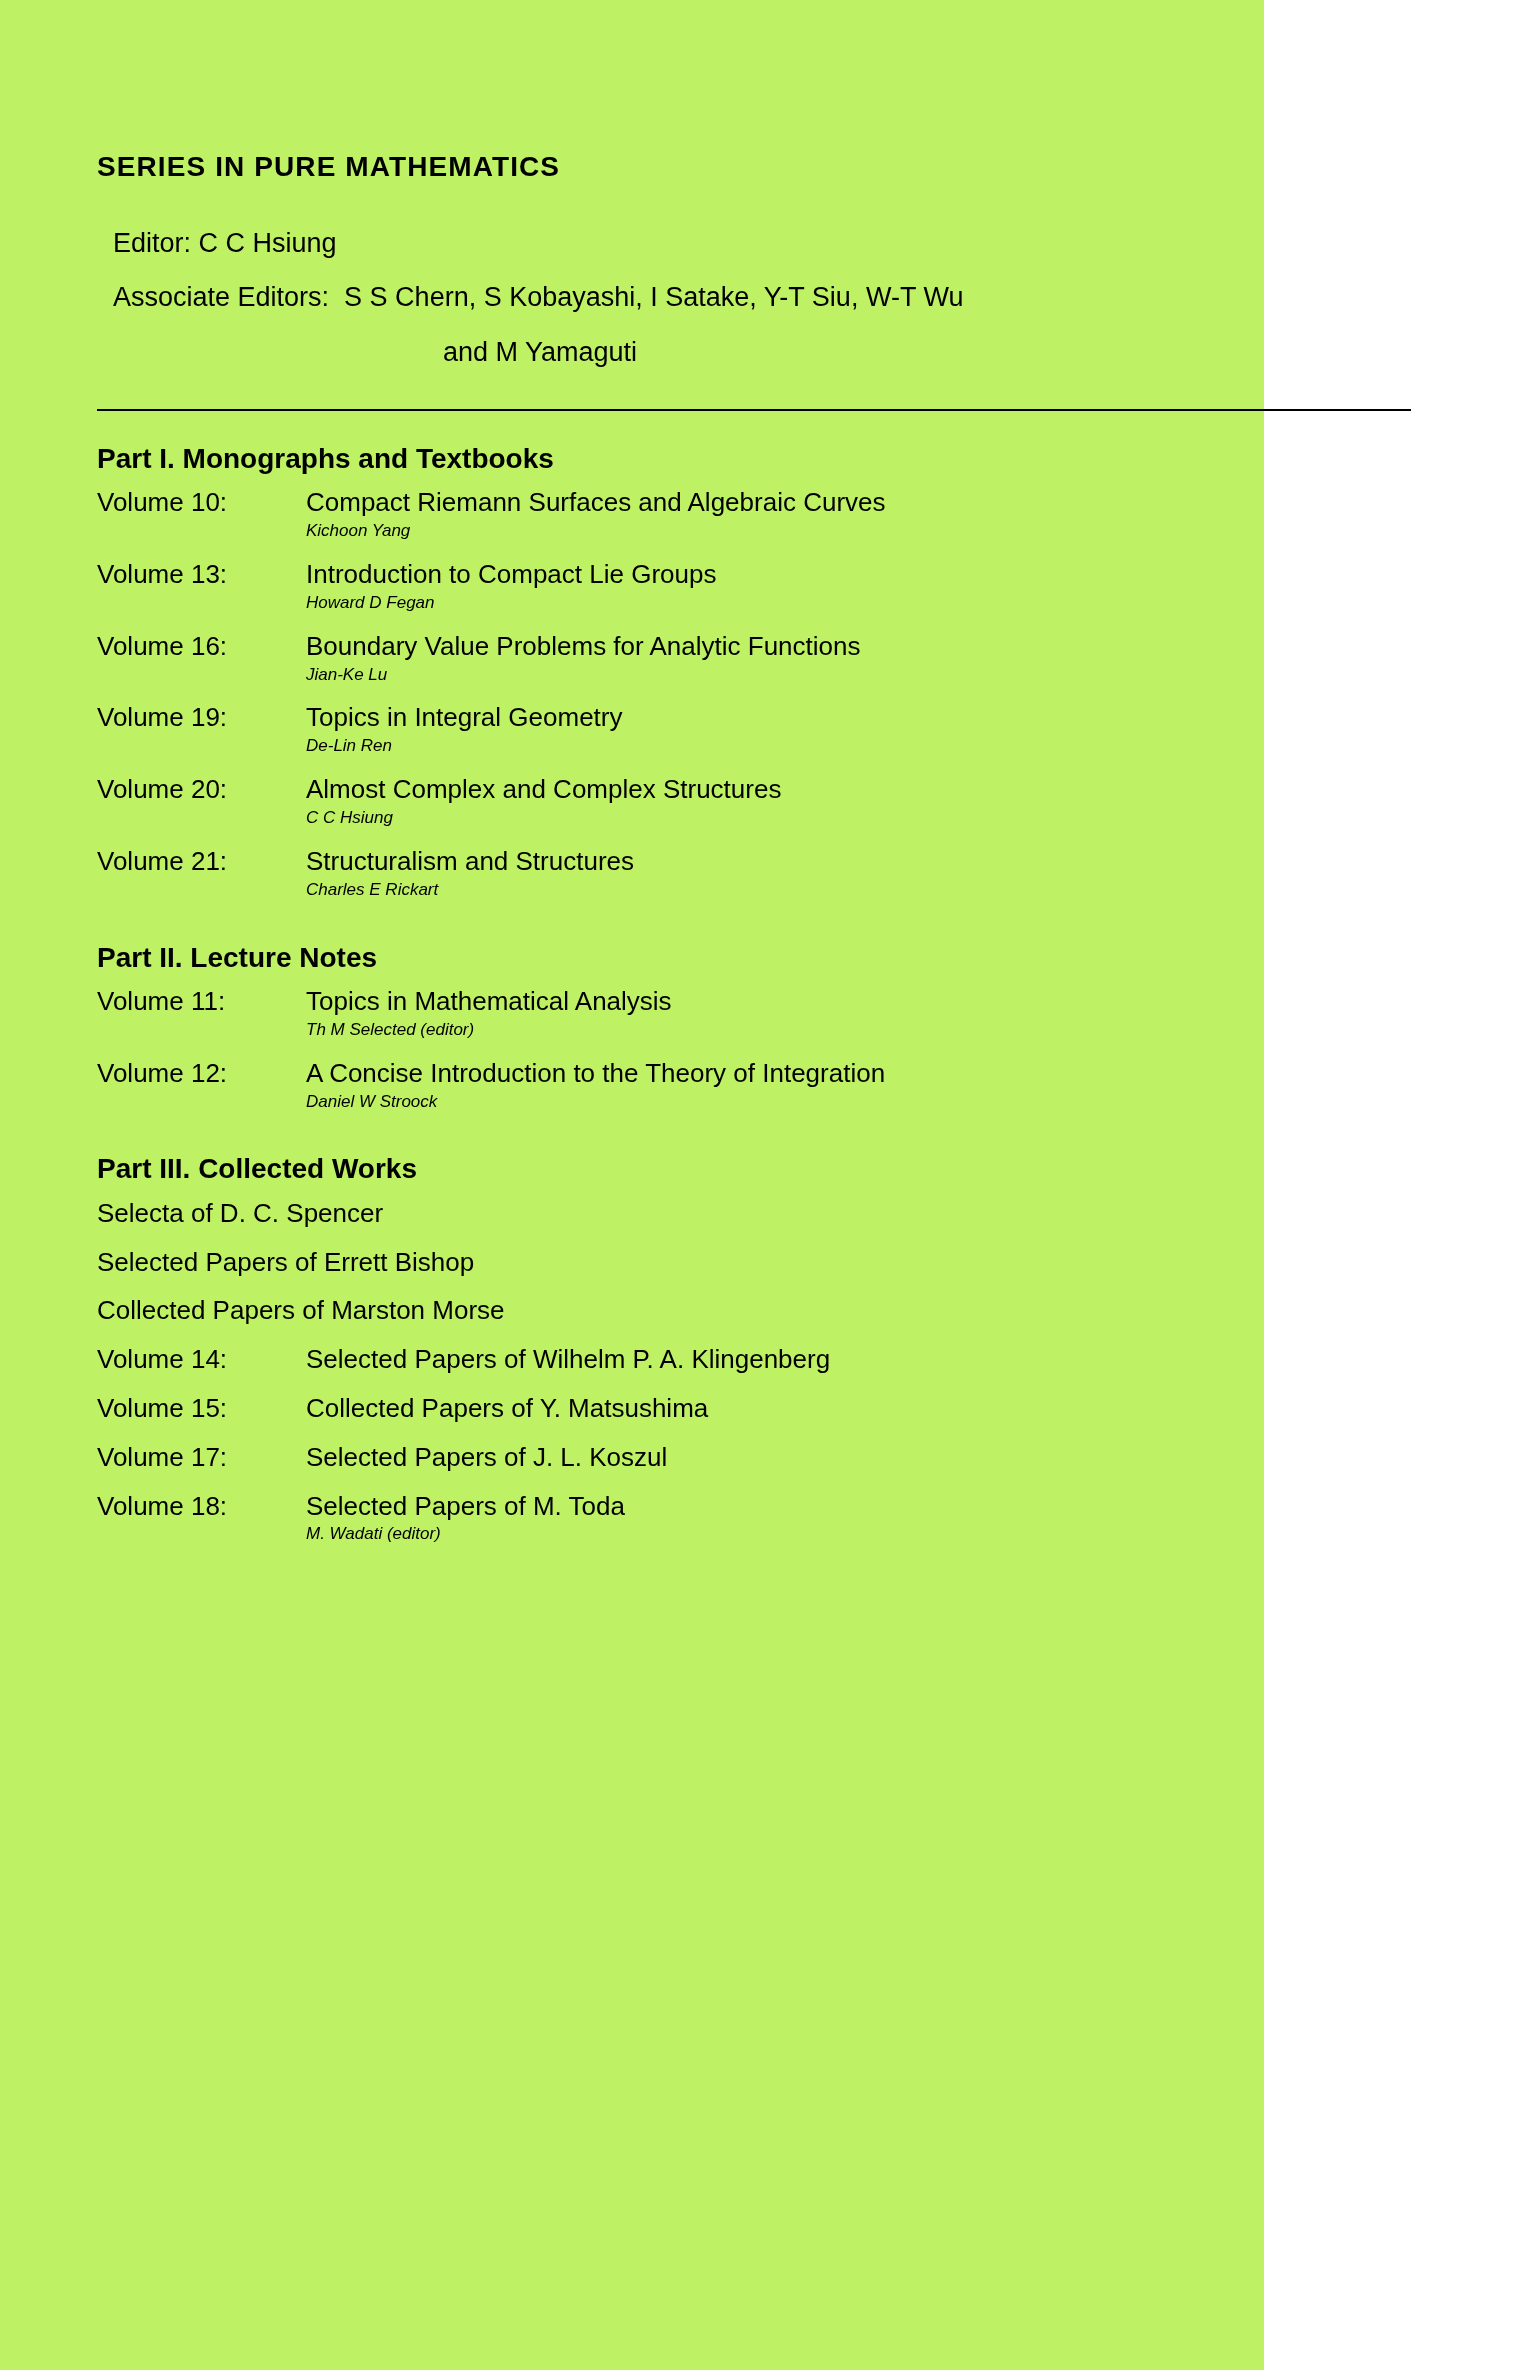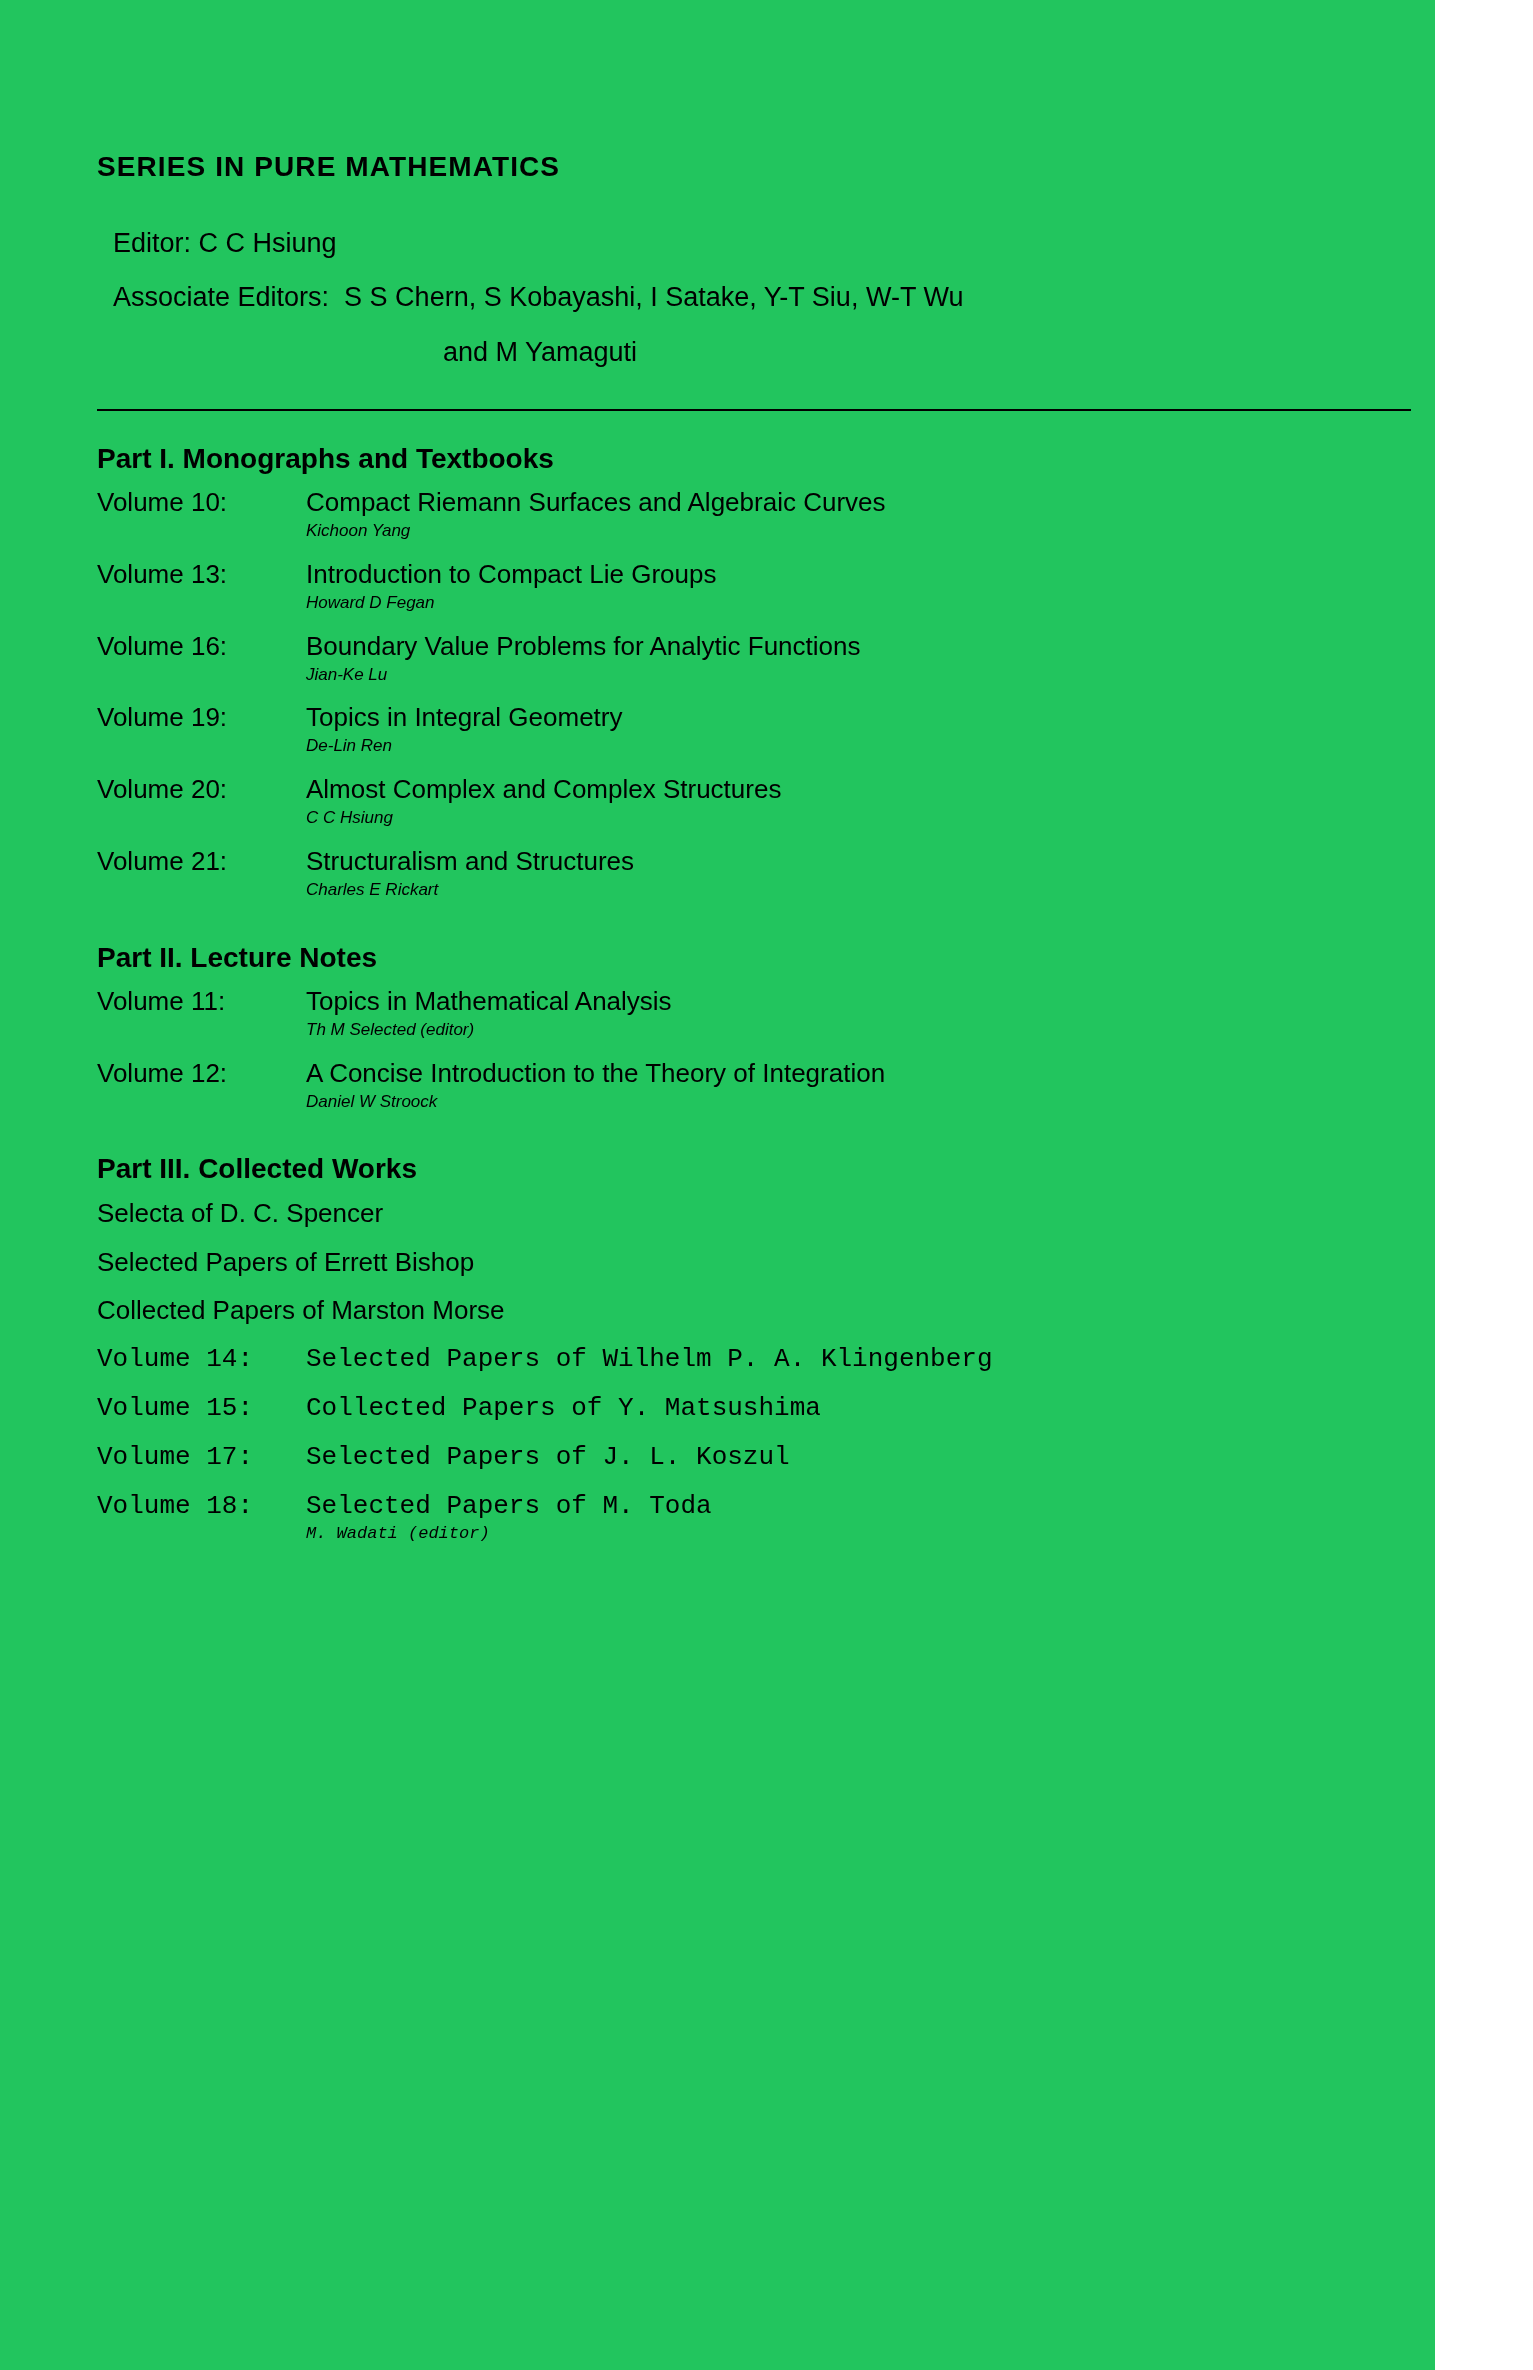--- a/index.html
+++ b/index.html
@@ -11,23 +11,23 @@
     width: 1534px;
     height: 2370px;
     font-family: "Liberation Sans", sans-serif;
     color: #000000;
     position: relative;
     overflow: hidden;
   }
   .page {
     position: absolute;
     left: 0; top: 0;
-    width: 1435px;
+    width: 1264px;
     height: 2370px;
-    background: #22c55e;
+    background: #bef264;
   }
   .content {
     position: absolute;
     left: 97px;
     top: 151px;
     width: 1337px;
   }
 
   .series-title {
     font-size: 28px;
@@ -86,21 +86,20 @@
     line-height: 1.35;
   }
 
   .plain-row {
     font-size: 26px;
     line-height: 1.3;
     margin-bottom: 15px;
   }
   .cw-entry {
     margin-bottom: 15px;
-    font-family: Liberation Mono, monospace;
   }
 </style>
 </head>
 <body>
 
 <div class="page">
   <div class="content">
 
     <h1 class="series-title">SERIES IN PURE MATHEMATICS</h1>
 

